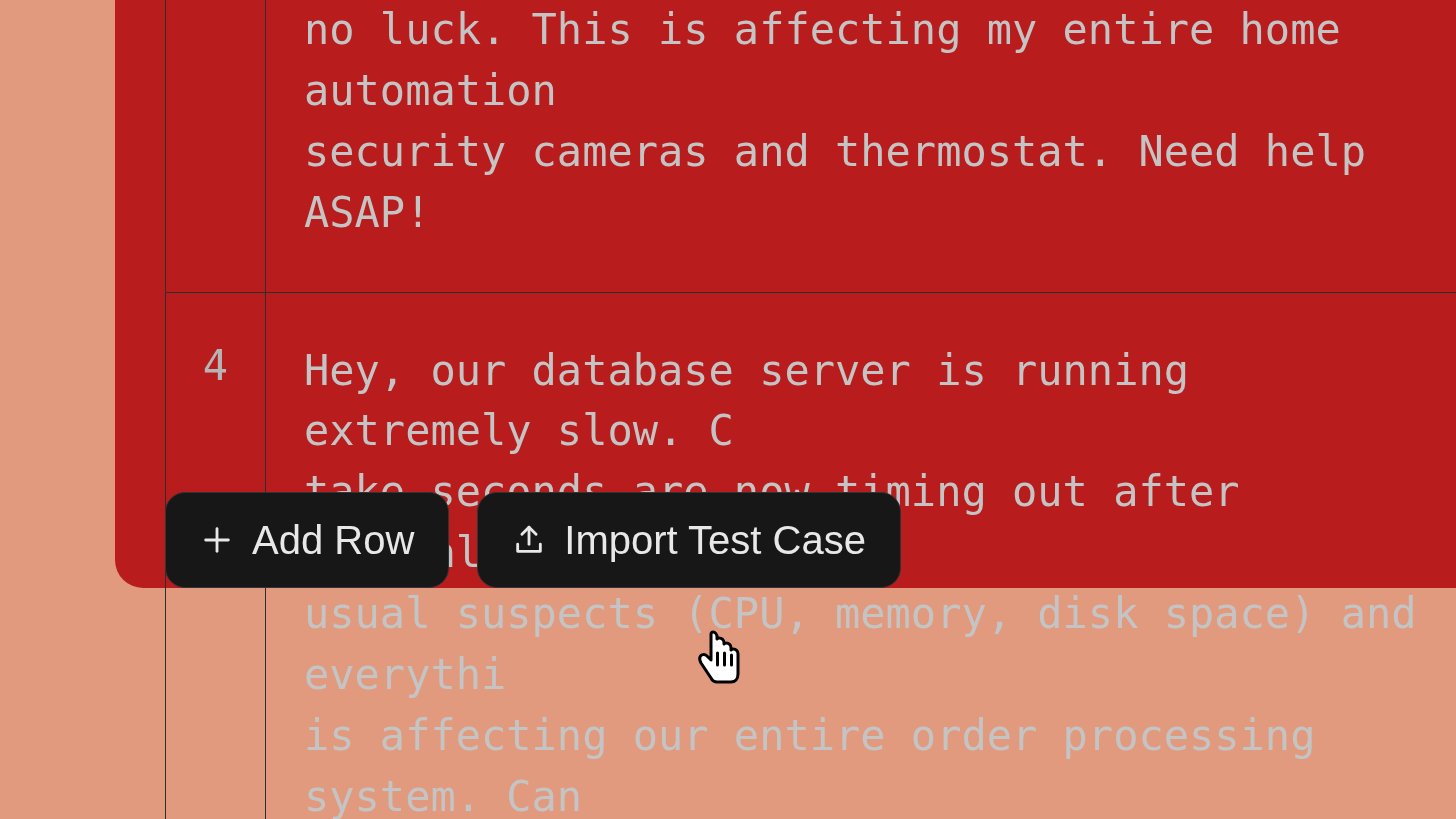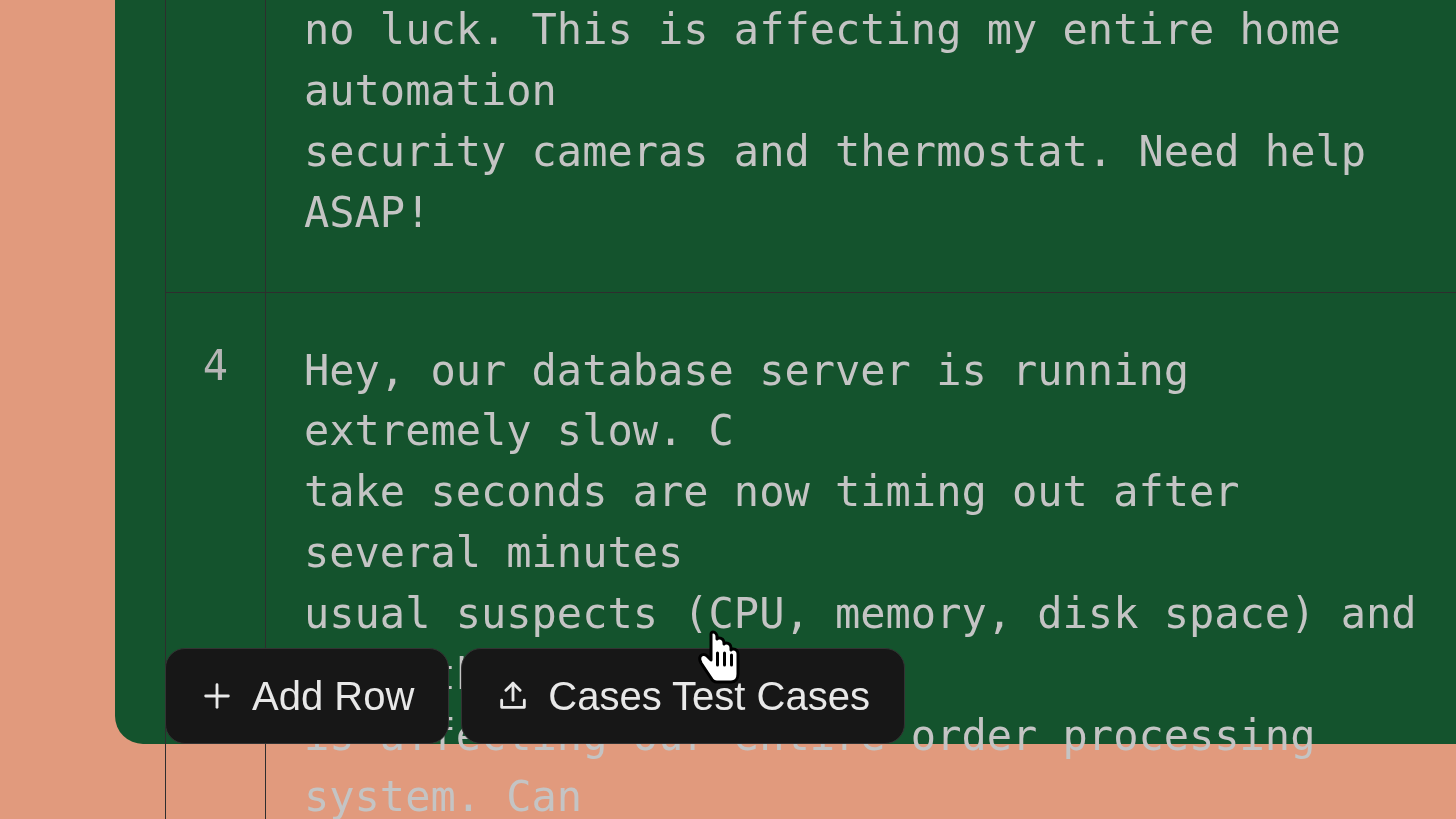--- a/index.html
+++ b/index.html
@@ -13,23 +13,23 @@
       height: 819px;
       overflow: hidden;
       font-family: -apple-system, BlinkMacSystemFont, "Segoe UI", sans-serif;
       position: relative;
     }
     .panel {
       position: absolute;
       left: 115px;
       top: 0;
       right: 0;
-      background: #14532d;
+      background: #b91c1c;
       border-bottom-left-radius: 28px;
-      height: 744px;
+      height: 588px;
     }
     .table {
       position: absolute;
       left: 50px;
       top: 0;
       right: 0;
       border: 1px solid #2e2e2e;
       border-right: none;
       border-top: none;
       border-bottom-left-radius: 12px;
@@ -70,21 +70,21 @@
       padding-top: 0;
       padding-bottom: 48px;
     }
     .toolbar {
       position: absolute;
       left: 50px;
       bottom: 0;
       right: 0;
       height: 122px;
       display: flex;
-      gap: 12px;
+      gap: 28px;
       padding-top: 26px;
       align-items: flex-start;
     }
     .btn {
       height: 96px;
       border: 1px solid #333;
       background: #171717;
       border-radius: 20px;
       display: flex;
       align-items: center;
@@ -169,21 +169,21 @@
 
 
     <div class="btn">
       <span>
         <svg width="34" height="34" viewBox="0 0 24 24" fill="none" stroke="#e8e8e8" stroke-width="2" stroke-linecap="round" stroke-linejoin="round">
           <path d="M4 15 L4 20 L20 20 L20 15"></path>
           <polyline points="7 8 12 3 17 8"></polyline>
           <line x1="12" y1="3" x2="12" y2="15"></line>
         </svg>
       </span>
-      <span>Cases Test Cases</span>
+      <span>Import Test Case</span>
     </div>
 
   </div>
 </div>
 
 <div class="cursor-pointer">
   <svg width="52" height="58" viewBox="0 0 52 58">
     <path d="M 18 4 
              L 18 30
              L 14 26

